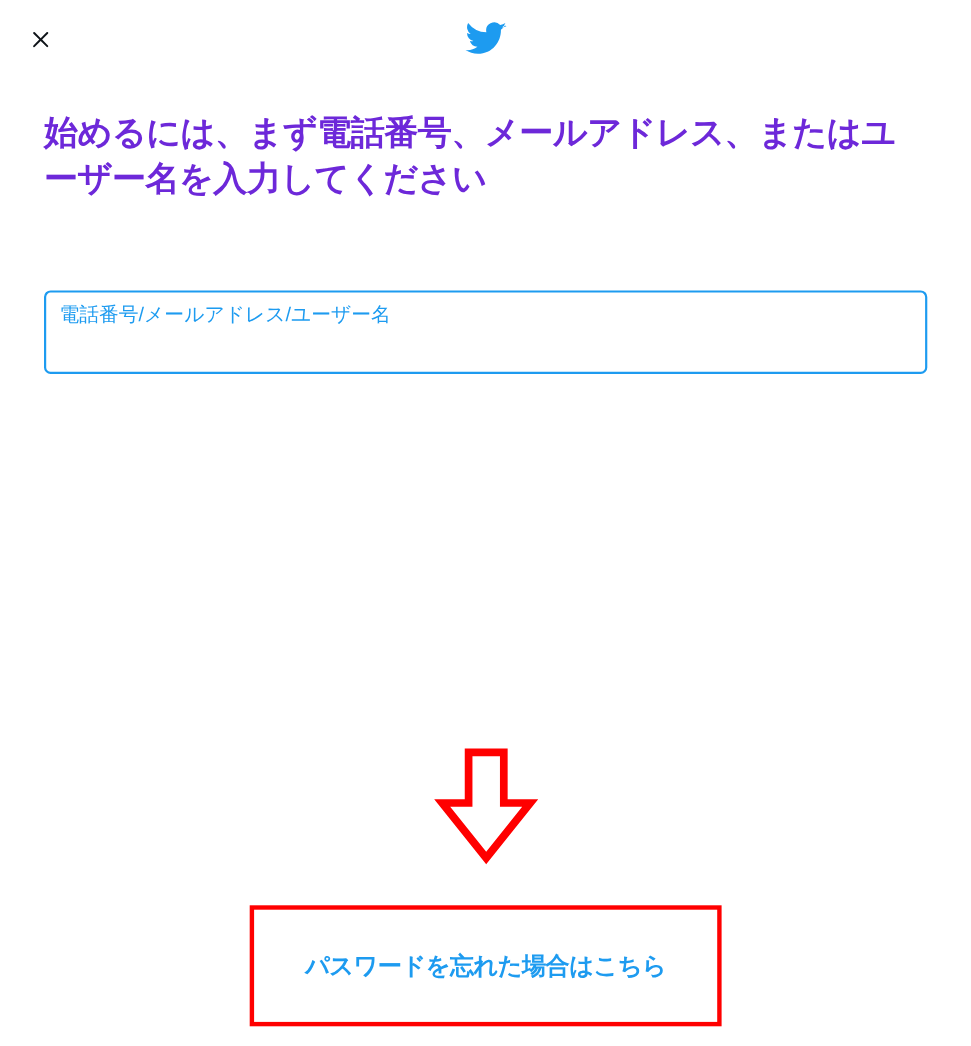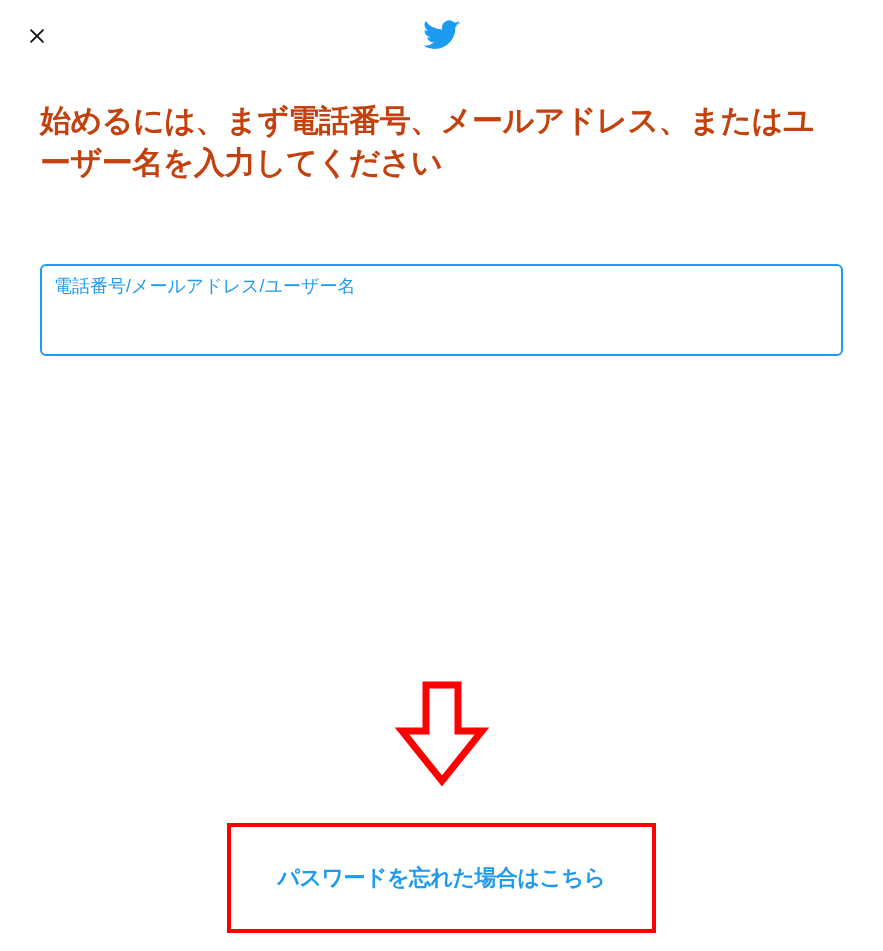--- a/index.html
+++ b/index.html
@@ -50,31 +50,31 @@
       width: 38px;
       height: 38px;
       fill: #1d9bf0;
     }
     .content {
       padding: 30px 40px 0 40px;
     }
     .heading {
       font-size: 31px;
       font-weight: 800;
-      color: #c2410c;
+      color: #6d28d9;
       line-height: 1.35;
       margin-bottom: 80px;
       letter-spacing: -0.5px;
     }
     .input-field-wrapper {
       position: relative;
       border: 2px solid #1d9bf0;
       border-radius: 6px;
       padding: 10px 12px 20px 12px;
-      height: 92px;
+      height: 76px;
     }
     .floating-label {
       font-size: 18px;
       color: #1d9bf0;
       line-height: 1.2;
       display: block;
       margin-bottom: 4px;
     }
     .identifier-input {
       width: 100%;

